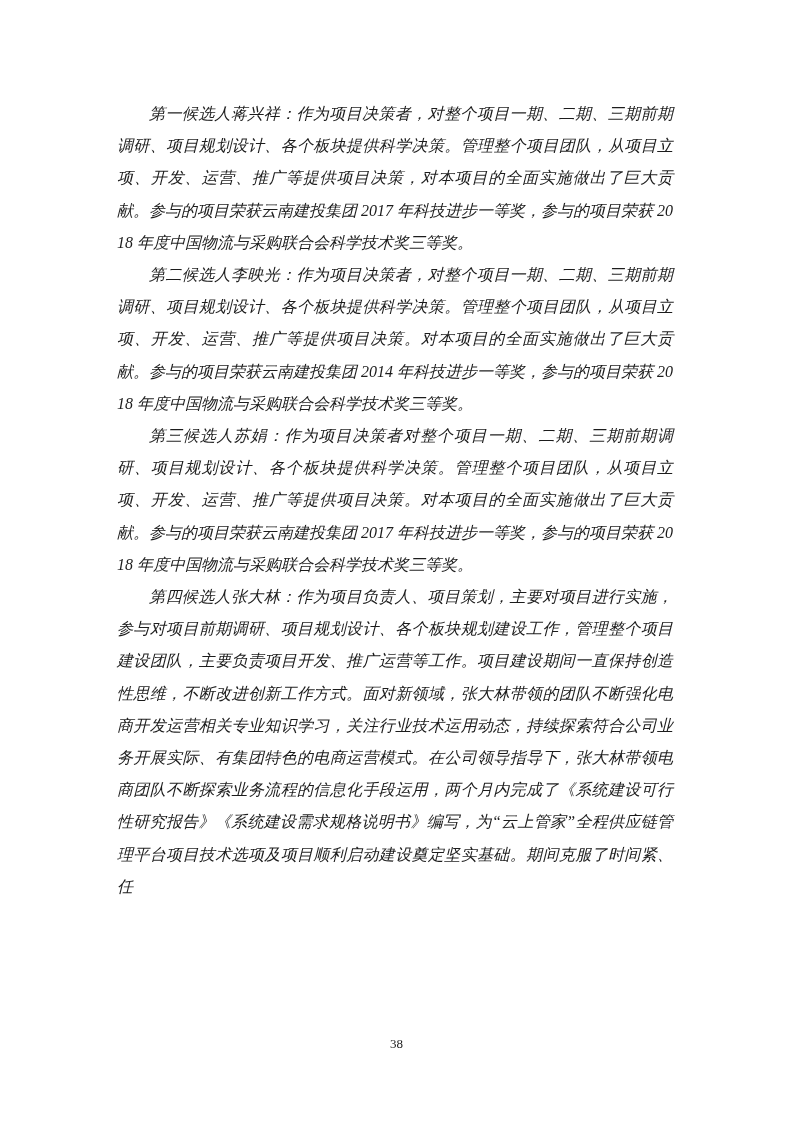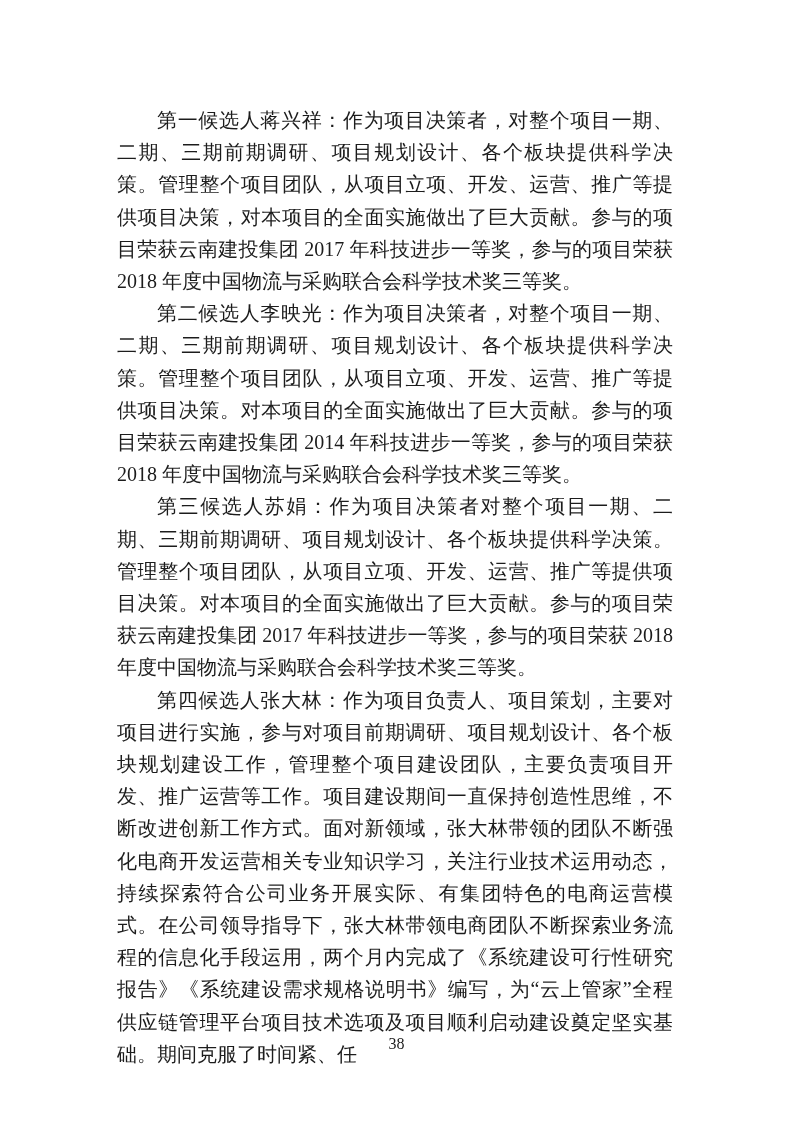--- a/index.html
+++ b/index.html
@@ -12,40 +12,41 @@
     width: 793px;
     height: 1122px;
     background: #ffffff;
     overflow: hidden;
     font-family: "Liberation Serif", "DejaVu Serif", serif;
     color: #1c1c1c;
   }
   .doc-body {
     position: absolute;
     left: 117px;
-    top: 104px;
+    top: 98px;
     width: 556px;
-    font-size: 20px;
+    font-size: 16px;
     line-height: 32.2px;
     text-align: justify;
     text-justify: inter-ideograph;
+    font-style: italic;
   }
   .doc-body p {
     margin: 0;
     padding: 0;
     text-indent: 2em;
     word-break: break-all;
   }
   .footer {
     position: absolute;
     left: 0;
     top: 1036px;
     width: 100%;
     text-align: center;
-    font-size: 16px;
+    font-size: 13px;
     line-height: 16px;
     color: #1c1c1c;
   }
 </style>
 </head>
 <body>
 
 <div class="page">
   <div class="doc-body">
       <p>第一候选人蒋兴祥：作为项目决策者，对整个项目一期、二期、三期前期调研、项目规划设计、各个板块提供科学决策。管理整个项目团队，从项目立项、开发、运营、推广等提供项目决策，对本项目的全面实施做出了巨大贡献。参与的项目荣获云南建投集团 2017 年科技进步一等奖，参与的项目荣获 2018 年度中国物流与采购联合会科学技术奖三等奖。</p>

